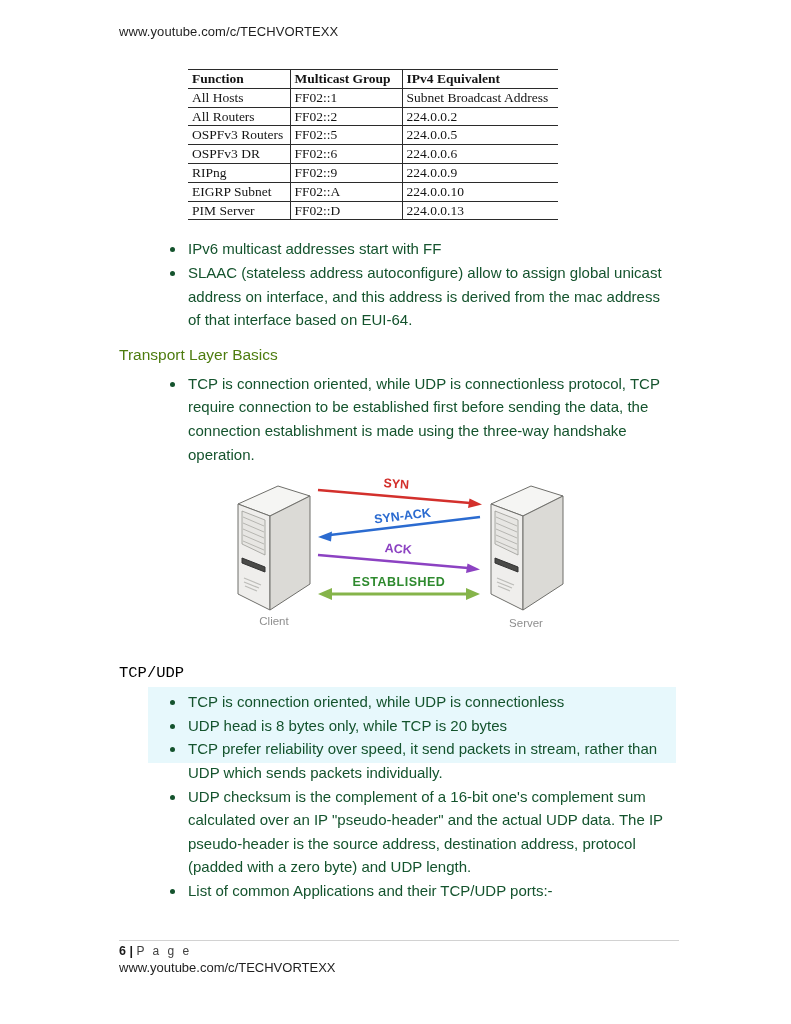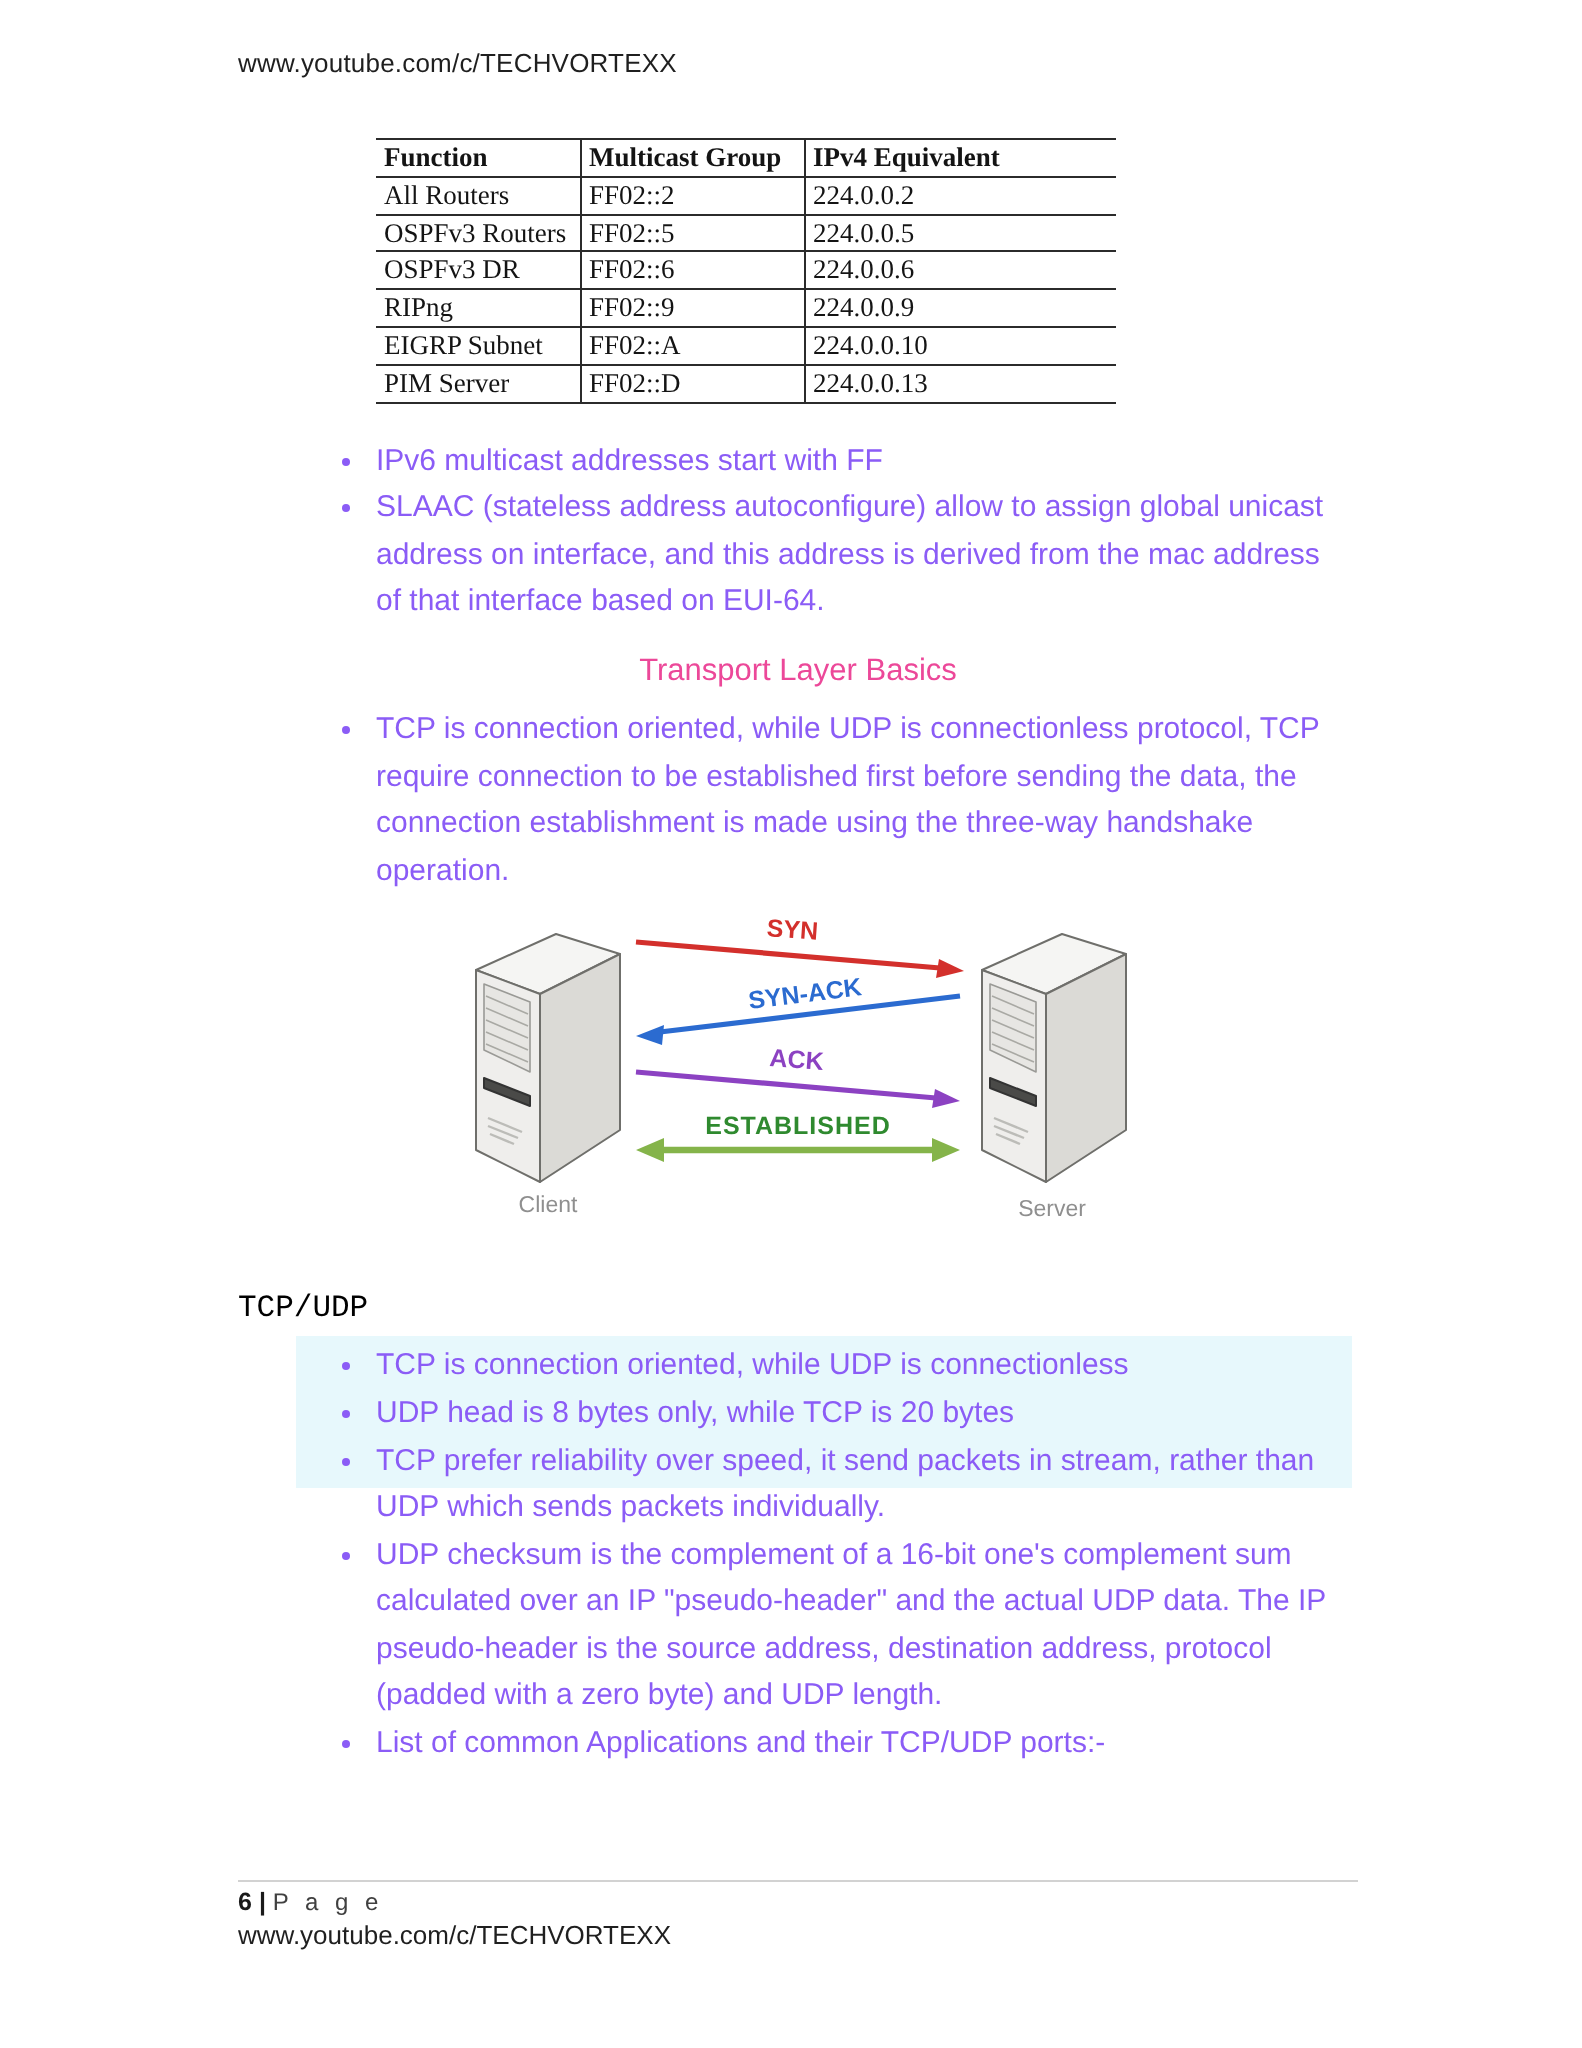--- a/index.html
+++ b/index.html
@@ -10,21 +10,21 @@
   .header-url { font-size:13px; color:#1f1f1f; letter-spacing:0.1px; }
 
   
   .mc-table { border-collapse:collapse; margin:30px 0 0 69px; font-family:"Liberation Serif", serif; font-size:13.5px; color:#141414; }
   .mc-table th, .mc-table td { text-align:left; vertical-align:top; padding:1px 5px 1px 4px; line-height:15.8px; border-bottom:1px solid #2b2b2b; }
   .mc-table th { font-weight:bold; border-top:1px solid #2b2b2b; }
   .mc-table .sep { border-right:1px solid #2b2b2b; }
   .col-f { width:102px; } .col-m { width:112px; } .col-i { width:156px; }
 
   
-  ul.doc-list { list-style:disc; padding-left:67px; width:555px; font-size:15px; line-height:23.6px; color:#8b5cf6; position:relative; z-index:1; }
+  ul.doc-list { list-style:disc; padding-left:67px; width:555px; font-size:15px; line-height:23.6px; color:#14532d; position:relative; z-index:1; }
   ul.doc-list li { padding-left:2px; }
 
   .intro-list { margin-top:17px; }
 
   h2.doc-heading { font-size:15.5px; font-weight:400; }
   .h-transport { margin:14px 0 0 0; }
   .h-tcpudp { margin:34px 0 0 0; }
   .sect-list { margin-top:8px; }
 
   
@@ -58,20 +58,25 @@
       </colgroup>
     <thead>
       <tr>
         <th class="sep">Function</th>
         <th class="sep">Multicast Group</th>
         <th>IPv4 Equivalent</th>
       </tr>
     </thead>
     <tbody>
       <tr>
+        <td class="sep">All Hosts</td>
+        <td class="sep">FF02::1</td>
+        <td>Subnet Broadcast Address</td>
+      </tr>
+      <tr>
         <td class="sep">All Routers</td>
         <td class="sep">FF02::2</td>
         <td>224.0.0.2</td>
       </tr>
       <tr>
         <td class="sep">OSPFv3 Routers</td>
         <td class="sep">FF02::5</td>
         <td>224.0.0.5</td>
       </tr>
       <tr>
@@ -95,21 +100,21 @@
         <td>224.0.0.13</td>
       </tr>
     </tbody>
   </table>
 
   <ul class="doc-list intro-list">
     <li>IPv6 multicast addresses start with FF</li>
     <li>SLAAC (stateless address autoconfigure) allow to assign global unicast address on interface, and this address is derived from the mac address of that interface based on EUI-64.</li>
   </ul>
 
-  <h2 class="doc-heading h-transport" style="color:#ec4899;text-align:center;">Transport Layer Basics</h2>
+  <h2 class="doc-heading h-transport" style="color:#4d7c0f;">Transport Layer Basics</h2>
 
   <ul class="doc-list sect-list">
     <li>TCP is connection oriented, while UDP is connectionless protocol, TCP require connection to be established first before sending the data, the connection establishment is made using the three-way handshake operation.</li>
   </ul>
 
   <div class="diagram">
     <svg width="345" height="152" viewBox="0 0 345 152" xmlns="http://www.w3.org/2000/svg">
 
       <g stroke="#6f6f6b" stroke-width="1" stroke-linejoin="round">
         <polygon points="8,26 48,8 80,18 40,38" fill="#f5f5f3"></polygon>

